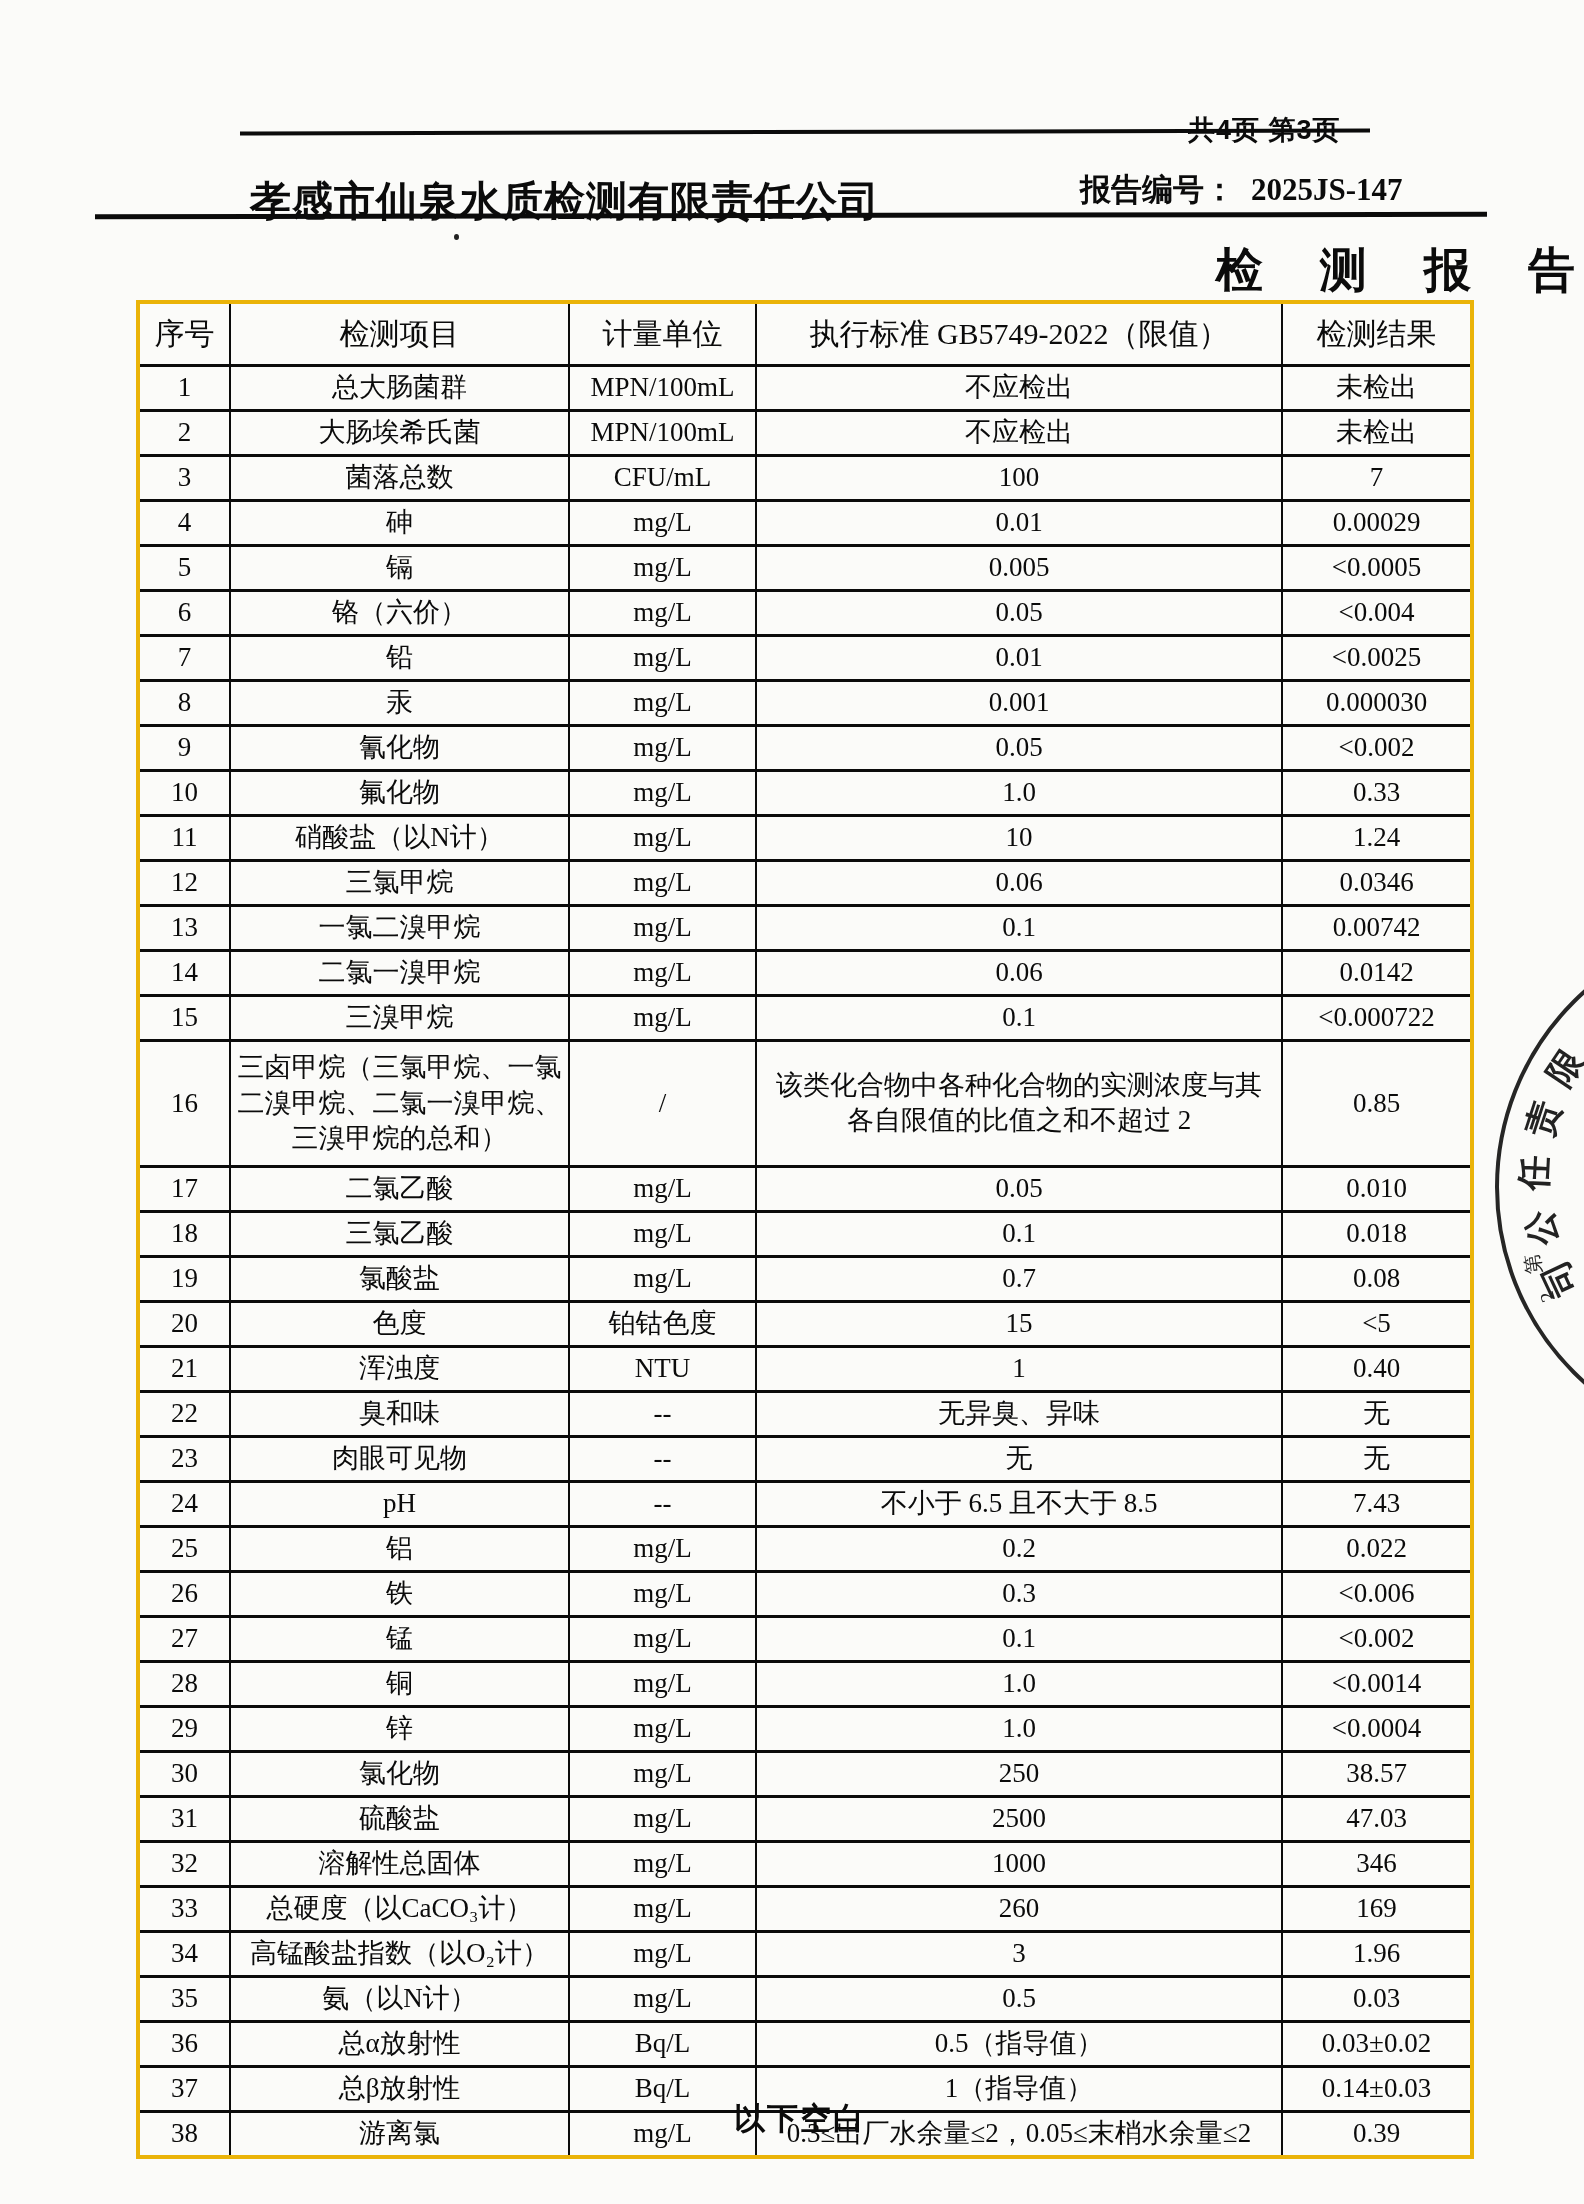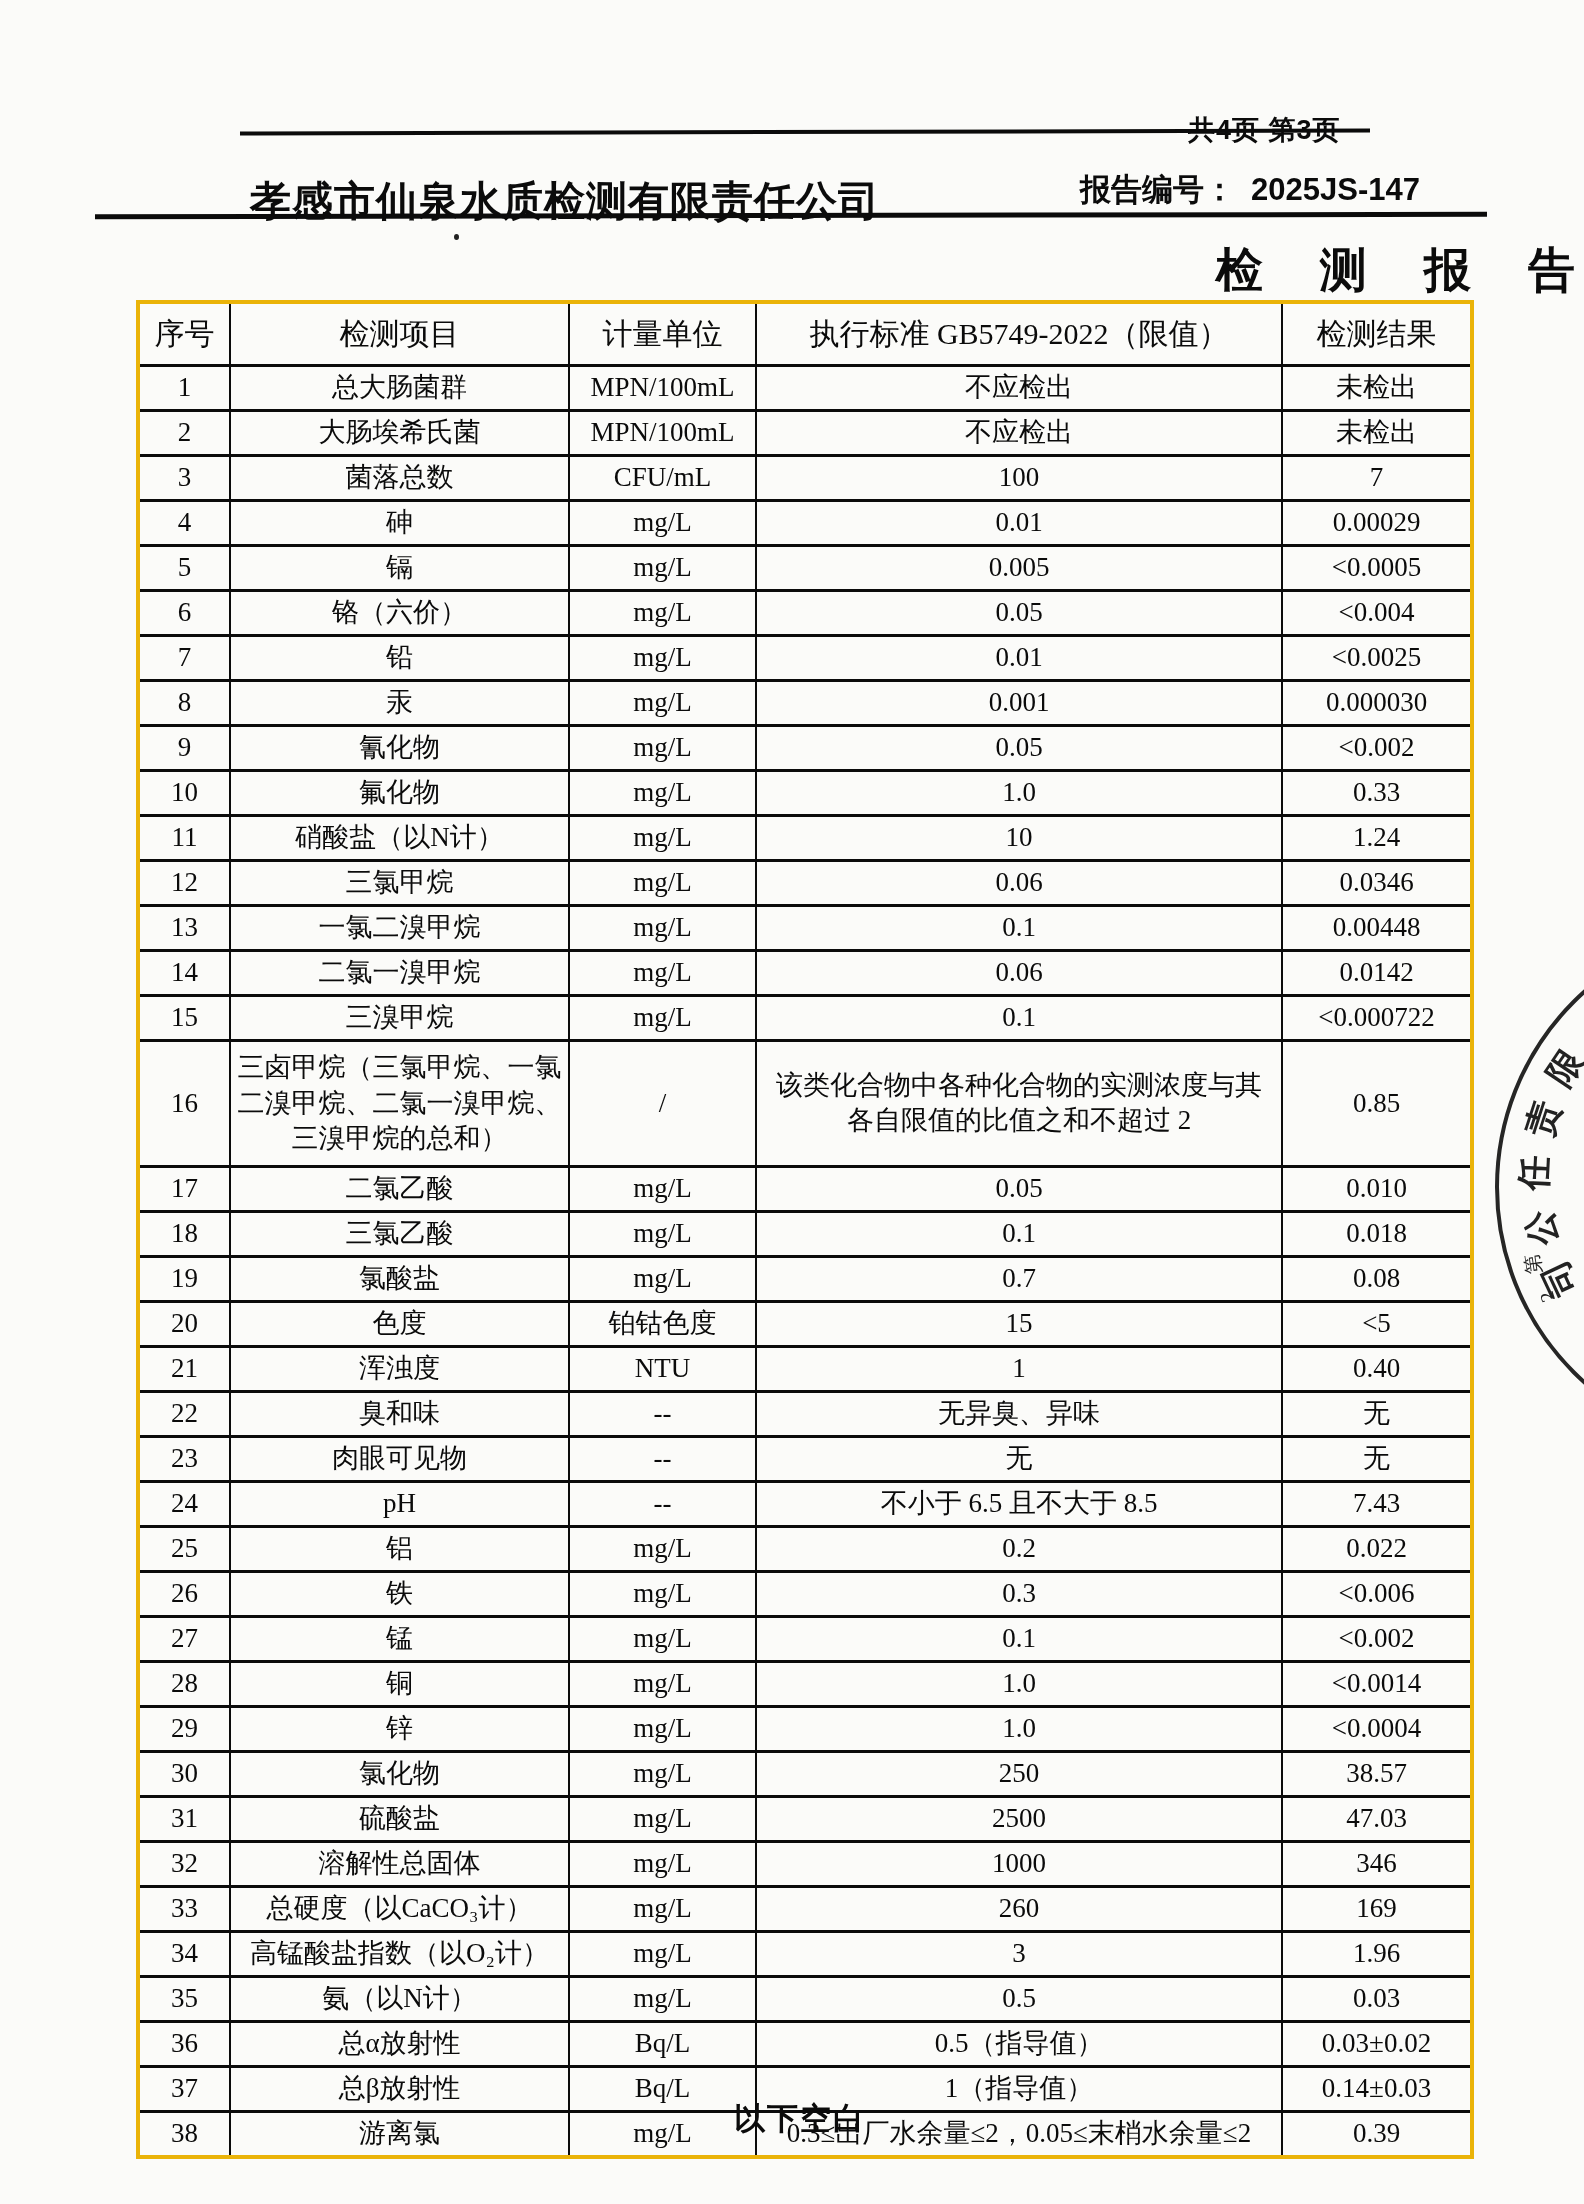--- a/index.html
+++ b/index.html
@@ -18,21 +18,21 @@
     position:absolute;left:240px;top:130px;width:1130px;height:4px;background:#0b0b0b;
     transform:rotate(-0.15deg);
   }
   .company{
     position:absolute;left:250px;top:158px;font-size:41px;letter-spacing:1px;white-space:nowrap;margin-top:16px;
   }
   .report-no{
     position:absolute;left:1080px;top:169px;font-size:31px;white-space:nowrap;font-weight:bold;
   }
   .report-no .lbl{font-family:"Liberation Sans","DejaVu Sans",sans-serif;}
-  .report-no .val{margin-left:16px;font-family:Liberation Sans, sans-serif;margin-top:11px;}
+  .report-no .val{margin-left:16px;font-family:Liberation Serif, serif;margin-top:11px;}
   .rule-thick{
     position:absolute;left:95px;top:213px;width:1392px;height:5px;background:#0b0b0b;
     transform:rotate(-0.1deg);
   }
   .ink-dot{
     position:absolute;left:454px;top:234px;width:5px;height:6px;border-radius:50%;background:#222;
   }
   .doc-title{
     position:absolute;left:0;top:239px;width:1584px;text-align:right;
     font-size:47px;letter-spacing:9px;word-spacing:26px;white-space:nowrap;
@@ -196,21 +196,21 @@
         <td class="c-item">三氯甲烷</td>
         <td>mg/L</td>
         <td class="c-num">0.06</td>
         <td class="c-num">0.0346</td>
       </tr>
       <tr>
         <td class="c-num">13</td>
         <td class="c-item">一氯二溴甲烷</td>
         <td>mg/L</td>
         <td class="c-num">0.1</td>
-        <td class="c-num">0.00448</td>
+        <td class="c-num">0.00742</td>
       </tr>
       <tr>
         <td class="c-num">14</td>
         <td class="c-item">二氯一溴甲烷</td>
         <td>mg/L</td>
         <td class="c-num">0.06</td>
         <td class="c-num">0.0142</td>
       </tr>
       <tr>
         <td class="c-num">15</td>

